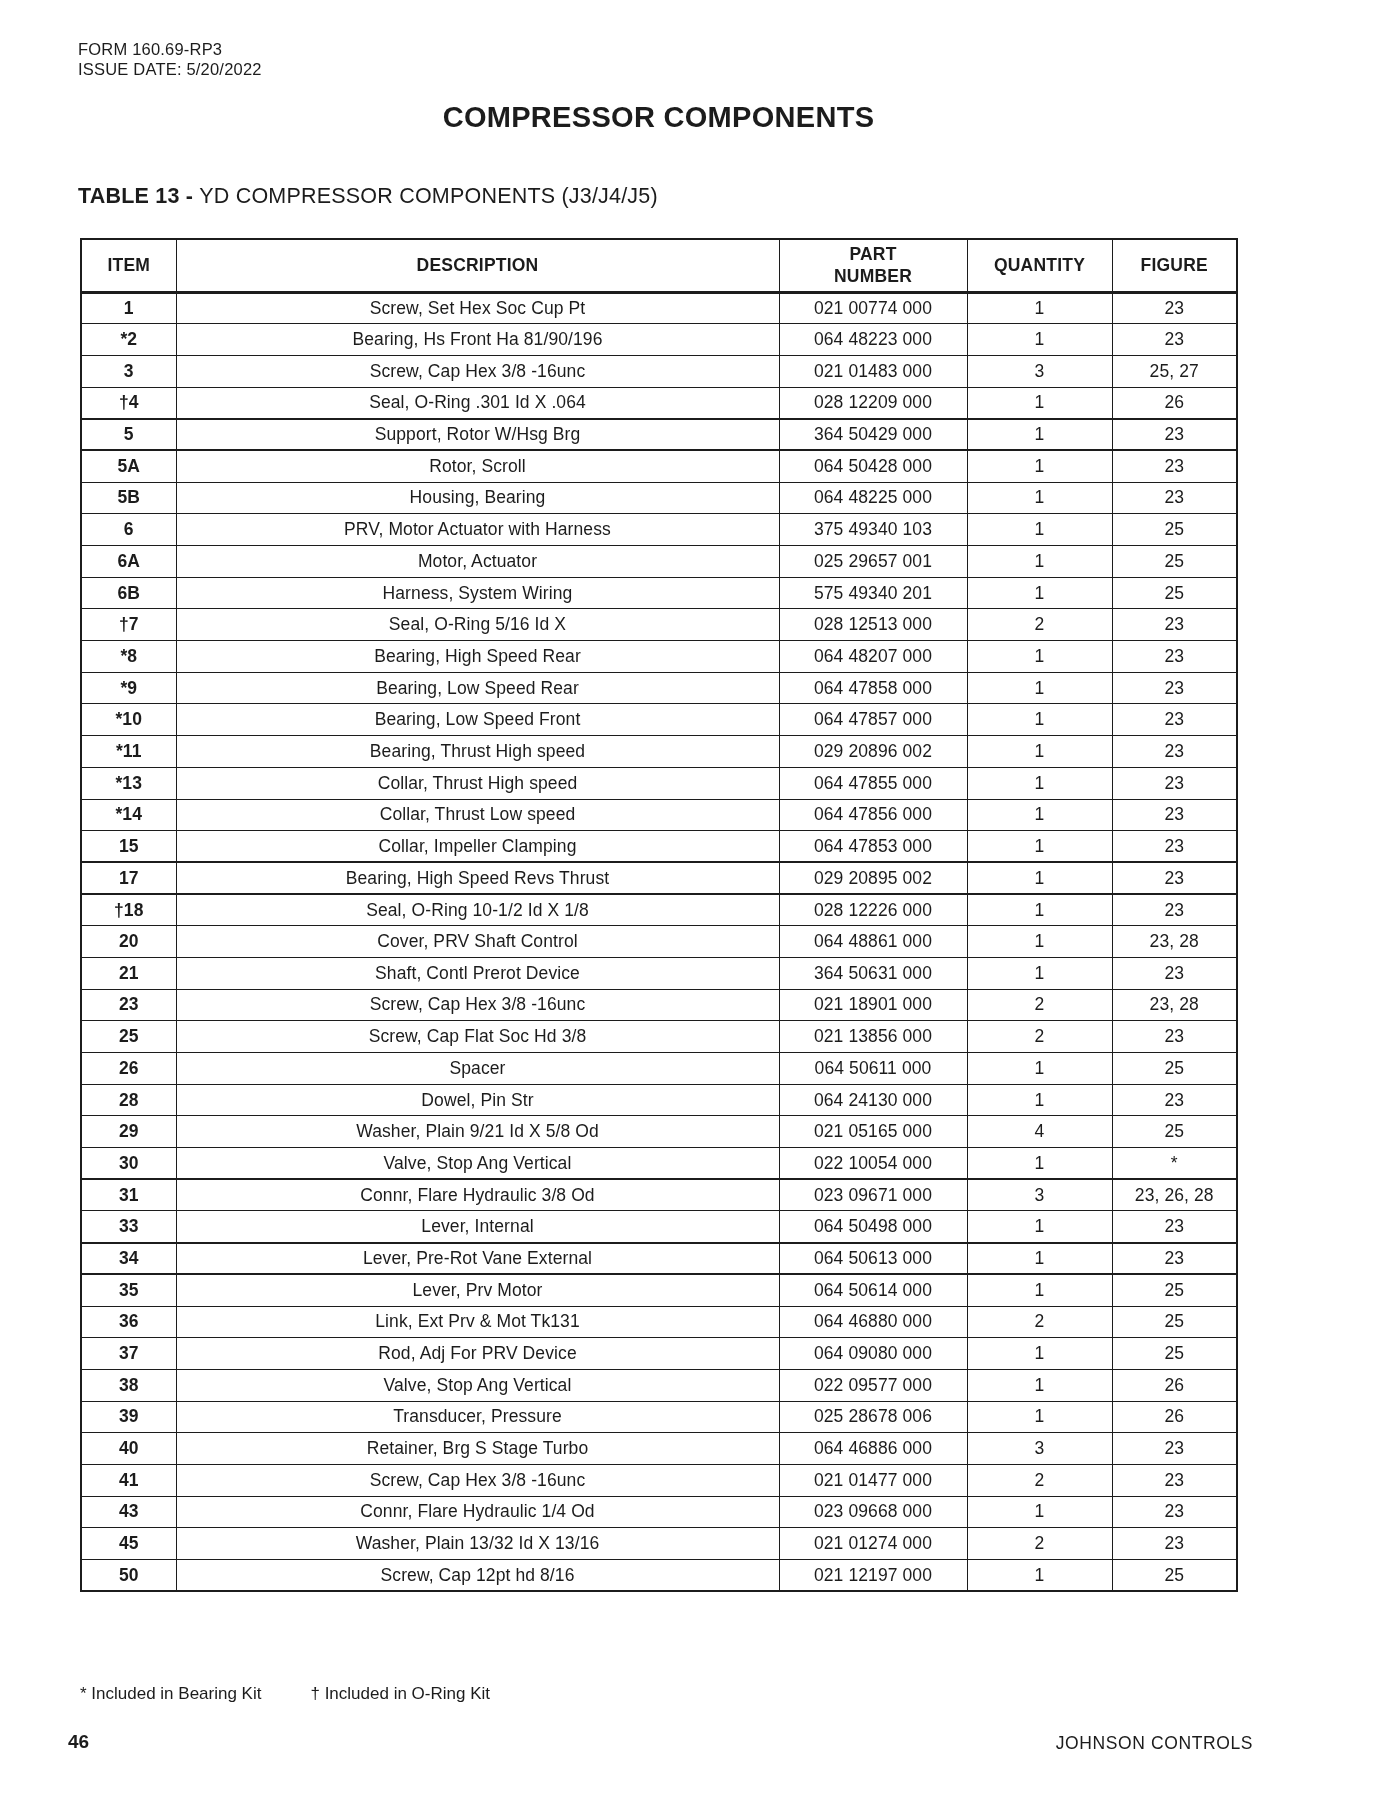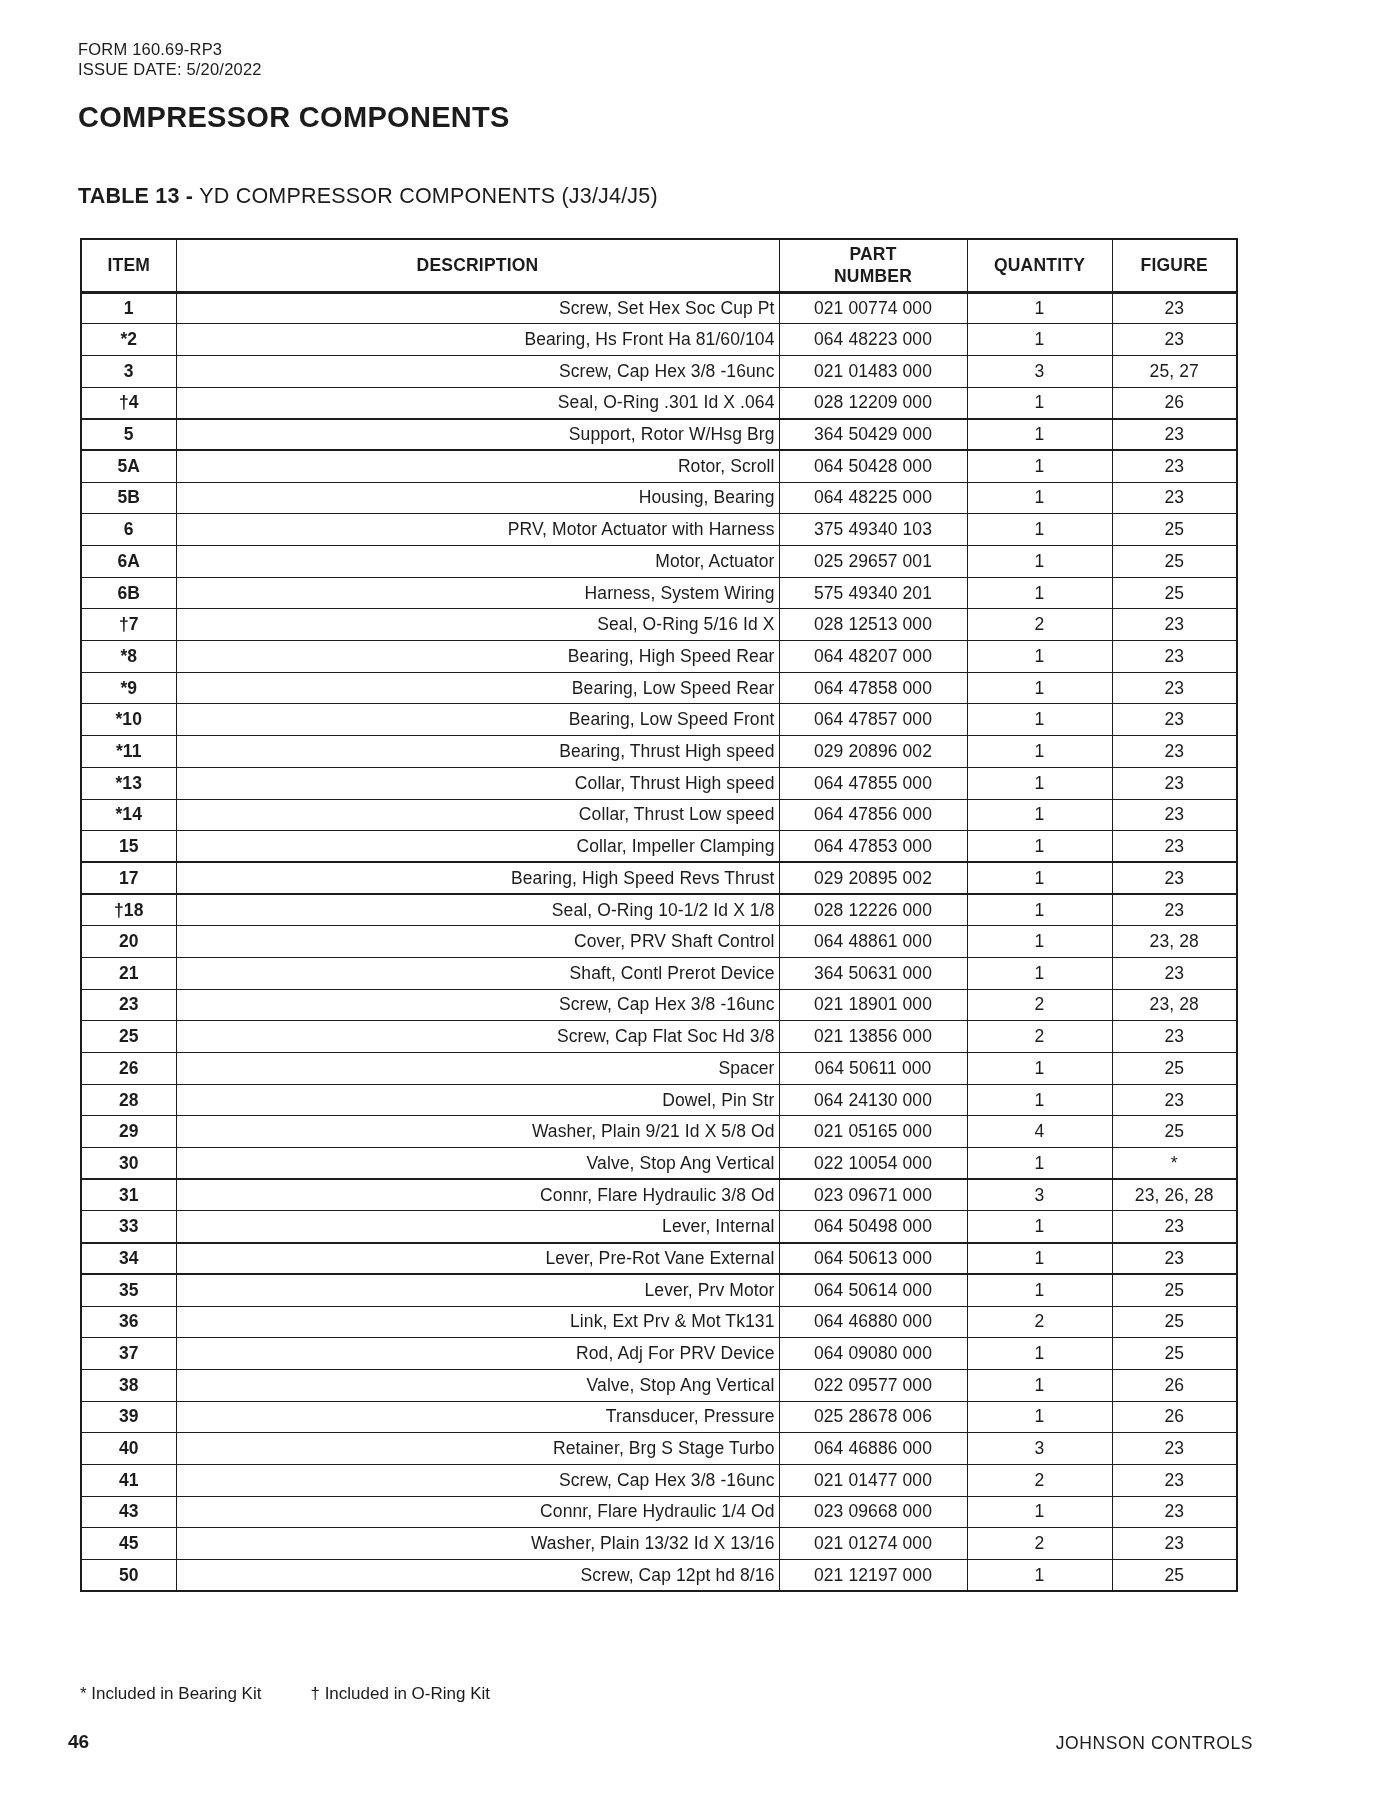--- a/index.html
+++ b/index.html
@@ -10,21 +10,21 @@
     font-family:"Liberation Sans", sans-serif;
     color:#1c1c1c;
     -webkit-font-smoothing:antialiased;
   }
   .meta-block {
     position:absolute; left:78px; top:40px;
     font-size:16.5px; line-height:19.5px; letter-spacing:0.2px;
   }
   .page-title {
     position:absolute; left:78px; top:101px; width:1161px;
-    text-align:left; font-size:29px; font-weight:bold; letter-spacing:0.3px;
+    text-align:center; font-size:29px; font-weight:bold; letter-spacing:0.3px;
   }
   .table-caption {
     position:absolute; left:78px; top:184px;
     font-size:21.5px; letter-spacing:0.2px;
   }
   .table-caption .cap-bold { font-weight:bold; }
   table.parts-table {
     position:absolute; left:80px; top:238px; width:1156px;
     border-collapse:collapse; table-layout:fixed;
     border:2.8px solid #1c1c1c;
@@ -38,21 +38,21 @@
   thead th {
     height:53px; border-bottom:3.2px solid #1c1c1c;
     font-size:17.5px; font-weight:bold; text-align:center;
     line-height:1.3; white-space:pre-line; letter-spacing:0.2px;
   }
   tbody td {
     height:31.7px; font-size:17.5px; text-align:center;
     padding:0 4px; letter-spacing:0.1px;
   }
   td.c-item { font-weight:bold; }
-  td.c-desc { text-align:right; }
+  td.c-desc { text-align:center; }
   tr.thick-sep td { border-bottom-width:2.6px; }
   .footnotes {
     position:absolute; left:80px; top:1684px; font-size:17px;
   }
   .footnotes .fn2 { margin-left:49px; }
   .page-number {
     position:absolute; left:68px; top:1731px;
     font-size:19px; font-weight:bold;
   }
   .company-name {
@@ -95,21 +95,21 @@
   <tbody>
       <tr>
         <td class="c-item">1</td>
         <td class="c-desc">Screw, Set Hex Soc Cup Pt</td>
         <td class="c-part">021 00774 000</td>
         <td class="c-qty">1</td>
         <td class="c-fig">23</td>
       </tr>
       <tr>
         <td class="c-item">*2</td>
-        <td class="c-desc">Bearing, Hs Front Ha 81/60/104</td>
+        <td class="c-desc">Bearing, Hs Front Ha 81/90/196</td>
         <td class="c-part">064 48223 000</td>
         <td class="c-qty">1</td>
         <td class="c-fig">23</td>
       </tr>
       <tr>
         <td class="c-item">3</td>
         <td class="c-desc">Screw, Cap Hex  3/8 -16unc</td>
         <td class="c-part">021 01483 000</td>
         <td class="c-qty">3</td>
         <td class="c-fig">25, 27</td>

